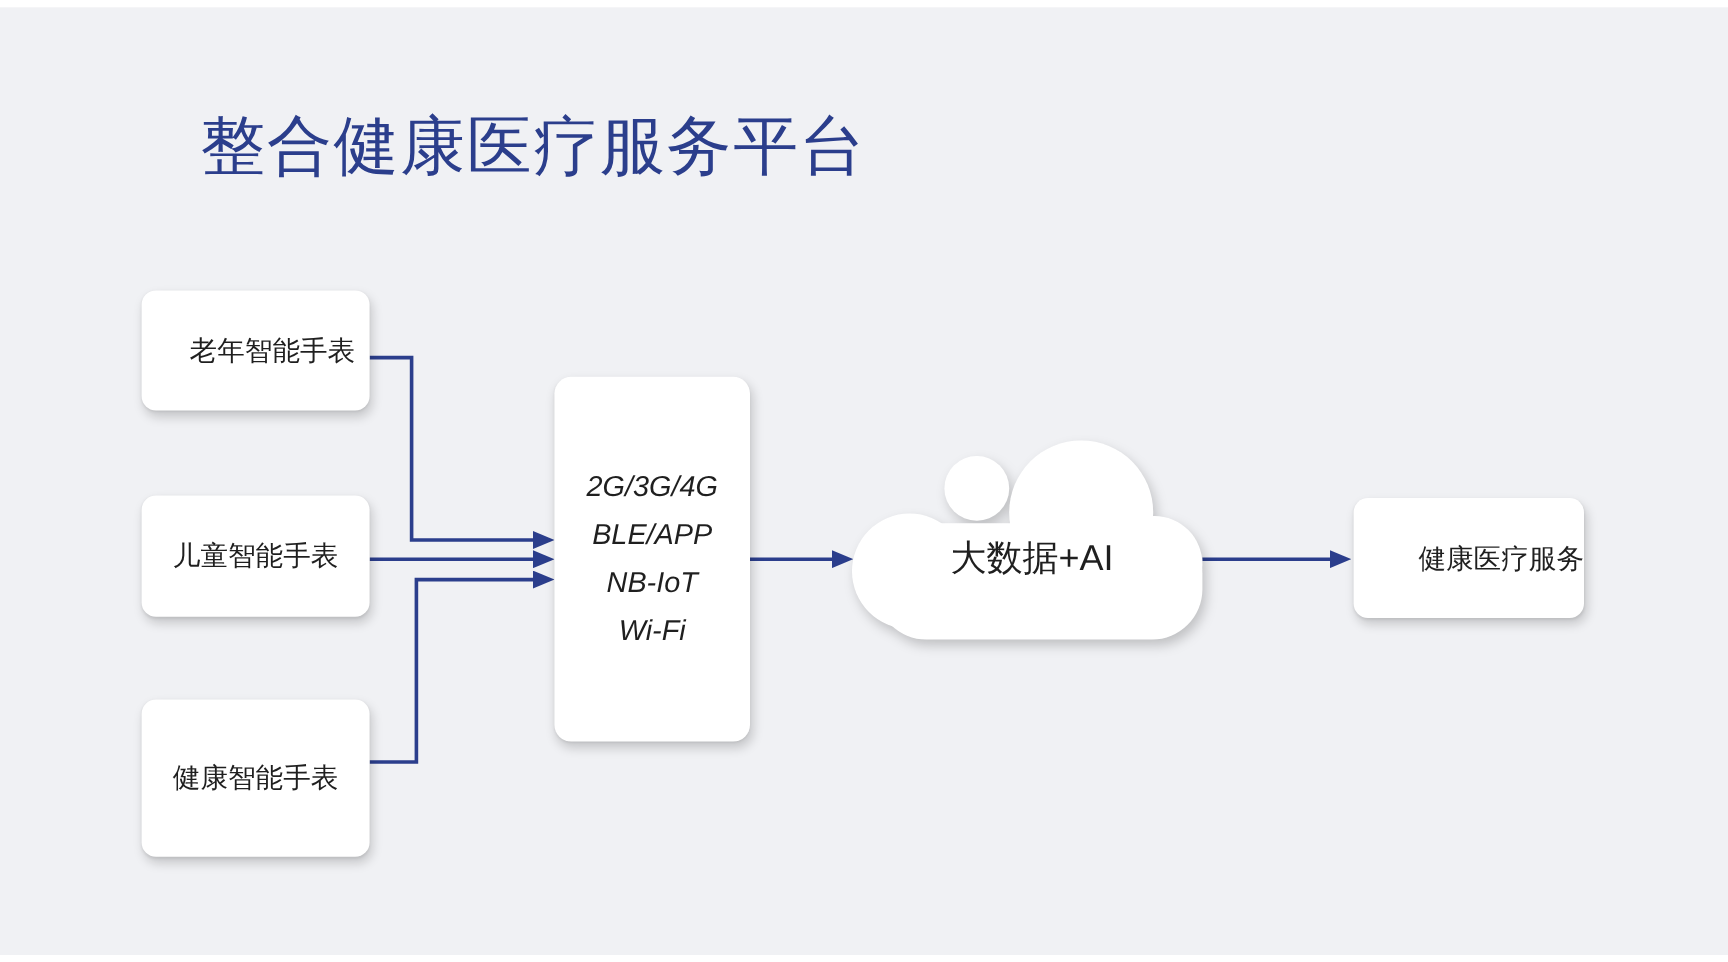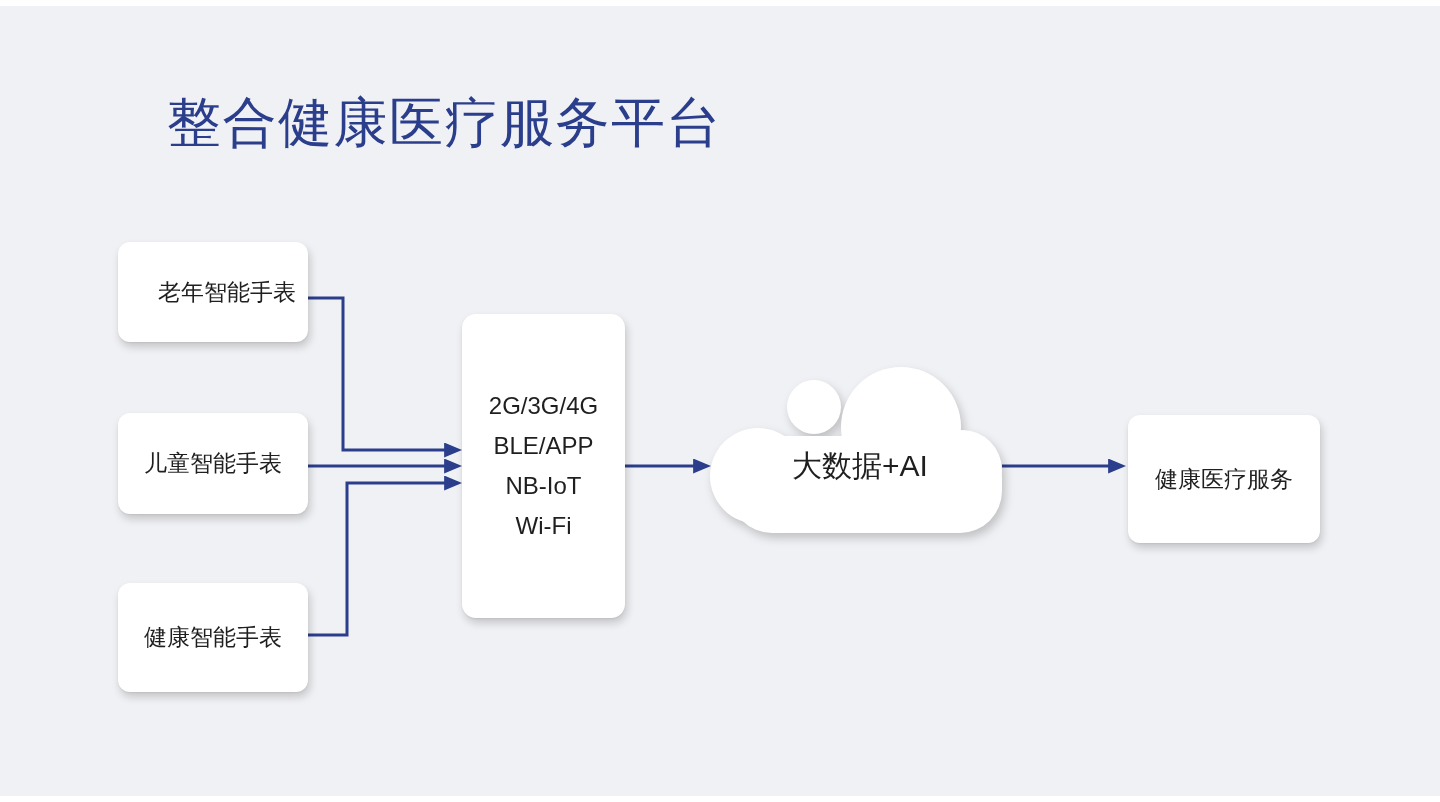--- a/index.html
+++ b/index.html
@@ -50,36 +50,37 @@
     box-shadow: 2px 5px 9px rgba(0,0,0,0.18), 0 1px 2px rgba(0,0,0,0.06);
     display: flex;
     align-items: center;
     justify-content: center;
     color: var(--node-text);
     font-size: 23px;
     white-space: nowrap;
   }
   .node-device-1 { left: 118px; top: 242px; width: 190px; height: 100px; padding-left: 28px; }
   .node-device-2 { left: 118px; top: 413px; width: 190px; height: 101px; }
-  .node-device-3 { left: 118px; top: 583px; width: 190px; height: 109px; }
+  .node-device-3 { left: 118px; top: 583px; width: 190px; height: 131px; }
 
   .node-gateway {
     left: 462px; top: 314px;
     width: 163px; height: 304px;
     border-radius: 14px;
     flex-direction: column;
     font-size: 24px;
   }
   .gateway-line {
     height: 40px;
     line-height: 40px;
     text-align: center;
+    font-style: italic;
   }
 
-  .node-service { left: 1128px; top: 415px; width: 192px; height: 128px; }
+  .node-service { left: 1128px; top: 415px; width: 192px; height: 100px; justify-content: flex-end; }
 
   .cloud-svg {
     position: absolute;
     left: 700px; top: 360px;
     width: 320px; height: 180px;
     filter: drop-shadow(3px 5px 5px rgba(0,0,0,0.20));
   }
   .cloud-svg .lobe { fill: #ffffff; }
   .cloud-label {
     position: absolute;

